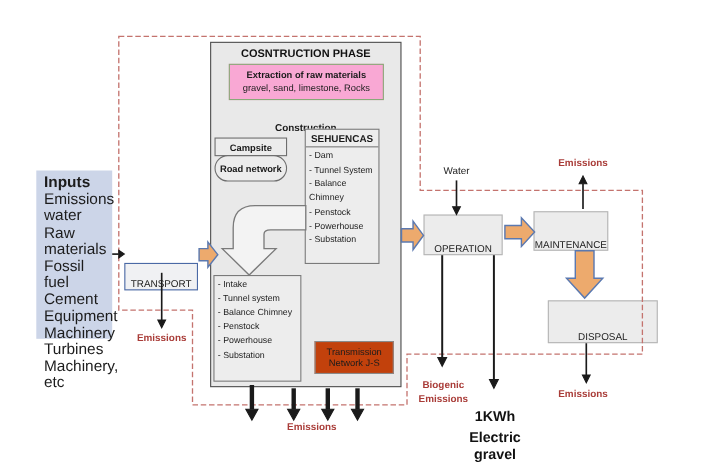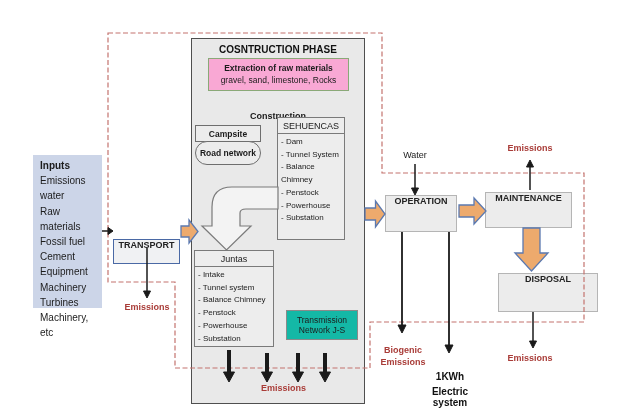--- a/index.html
+++ b/index.html
@@ -7,65 +7,65 @@
     position:relative;width:643px;height:420px;background:#ffffff;
     font-family:"Liberation Sans", sans-serif;color:#1a1a1a;overflow:hidden;
   }
   .abs{position:absolute;box-sizing:border-box;}
   .layer-boxes{z-index:1;}
   #connectors{position:absolute;left:0;top:0;z-index:2;pointer-events:none;}
   .layer-labels{z-index:3;}
 
   
   .inputs-panel{left:33px;top:155px;width:69px;height:153px;background:#ccd5e8;
-    padding:3px 0 0 7px;font-size:10px;line-height:15.2px;color:#1c1c1c;}
+    padding:3px 0 0 7px;font-size:14px;line-height:15.2px;color:#1c1c1c;}
   .inputs-panel .ttl{font-weight:bold;}
 
   
-  .proc{background:#ececec;border:1px solid #b5b5b5;display:flex;align-items:flex-start;
-    justify-content:center;font-weight:bold;font-size:9px;text-align:center;color:#222;}
+  .proc{background:#ececec;border:1px solid #b5b5b5;display:flex;align-items:flex-end;
+    justify-content:center;font-weight:normal;font-size:9px;text-align:center;color:#222;}
   .transport{left:113px;top:223px;width:67px;height:25px;background:#f0f1f3;
     border:1.5px solid #4a69a5;margin-top:16px;}
   .operation{left:385px;top:195px;width:72px;height:37px;}
-  .maintenance{left:485px;top:192px;width:87px;height:36px;}
+  .maintenance{left:485px;top:192px;width:68px;height:36px;}
   .disposal{left:498px;top:273px;width:100px;height:39px;}
 
   
-  .main-box{left:191px;top:38px;width:174px;height:366px;background:#e9e9e9;
+  .main-box{left:191px;top:38px;width:174px;height:314px;background:#e9e9e9;
     border:1px solid #4f4f4f;}
   .cp-title{left:0;top:5px;width:100%;text-align:center;font-weight:bold;font-size:10px;color:#111;}
   .green-box{left:16px;top:19px;width:141px;height:33px;background:#f9a8d4;border:1px solid #8aa978;
     text-align:center;font-size:8.5px;padding-top:3px;line-height:12px;color:#1c1c1c;}
   .green-box .ttl{font-weight:bold;}
   .construction-label{left:0;top:72px;width:100%;text-align:center;font-weight:bold;font-size:9px;}
   .camp-cell{left:3px;width:66px;background:#ececec;border:1px solid #6e6e6e;
     display:flex;align-items:center;justify-content:center;font-weight:bold;font-size:8.5px;}
   .camp-top{top:86px;height:17px;}
   .camp-bot{top:102px;height:24px;border-radius:12px;}
   .listbox{background:#ededed;border:1px solid #7a7a7a;}
-  .listbox .hdr{border-bottom:1px solid #7a7a7a;text-align:center;font-weight:normal;
+  .listbox .hdr{border-bottom:1px solid #7a7a7a;text-align:center;font-weight:bold;
     font-size:9px;padding:3px 0 2px 0;}
   .listbox .items{padding:2px 2px 0 3px;font-size:8px;line-height:12.7px;color:#1c1c1c;}
   .sehuencas{left:85px;top:78px;width:68px;height:123px;}
   .juntas{left:2px;top:211px;width:80px;height:97px;}
-  .trans-js{left:94px;top:271px;width:72px;height:30px;background:#14b8a6;border:1px solid #8a8a8a;
+  .trans-js{left:94px;top:271px;width:72px;height:30px;background:#c2410c;border:1px solid #8a8a8a;
     display:flex;align-items:center;justify-content:center;text-align:center;
     font-size:8.5px;line-height:10.5px;color:#1c1c1c;}
 
   
   .lbl{position:absolute;text-align:center;}
   .waterway-label{left:233px;top:188px;width:48px;font-size:8.5px;line-height:10.5px;color:#333;}
   .water-label{left:395px;top:150px;width:40px;font-size:9px;color:#222;}
   .red{color:#a93c38;font-weight:bold;font-size:9px;line-height:11.5px;}
   .em-transport{left:121px;top:302px;width:52px;}
   .em-construction{left:256px;top:383px;width:55px;}
   .em-maintenance{left:504px;top:143px;width:52px;}
   .em-disposal{left:504px;top:353px;width:52px;}
   .biogenic{left:378px;top:345px;width:50px;}
-  .energy{left:415px;top:371px;width:70px;font-weight:bold;font-size:10px;color:#111;}
+  .energy{left:415px;top:371px;width:70px;font-weight:bold;font-size:13px;color:#111;}
   .energy .l2{margin-top:4px;}
 </style>
 </head>
 <body>
 
 <div id="canvas">
 
   <div class="layer-boxes">
 
     <div class="abs inputs-panel">
@@ -108,21 +108,20 @@
           <div>- Dam</div>
           <div>- Tunnel System</div>
           <div>- Balance Chimney</div>
           <div>- Penstock</div>
           <div>- Powerhouse</div>
           <div>- Substation</div>
         </div>
       </div>
 
       <div class="abs listbox juntas">
-        <div class="hdr">Juntas</div>
         <div class="items">
           <div>- Intake</div>
           <div>- Tunnel system</div>
           <div>- Balance Chimney</div>
           <div>- Penstock</div>
           <div>- Powerhouse</div>
           <div>- Substation</div>
         </div>
       </div>
 
@@ -202,17 +201,17 @@
   <div class="layer-labels">
     <div class="lbl waterway-label">Waterway derivation</div>
     <div class="lbl water-label">Water</div>
     <div class="lbl red em-transport">Emissions</div>
     <div class="lbl red em-construction">Emissions</div>
     <div class="lbl red em-maintenance">Emissions</div>
     <div class="lbl red em-disposal">Emissions</div>
     <div class="lbl red biogenic">Biogenic Emissions</div>
     <div class="lbl energy">
       <div class="l1">1KWh</div>
-      <div class="l2">Electric system</div>
+      <div class="l2">Electric gravel</div>
     </div>
   </div>
 
 </div>
 
 </body></html>

